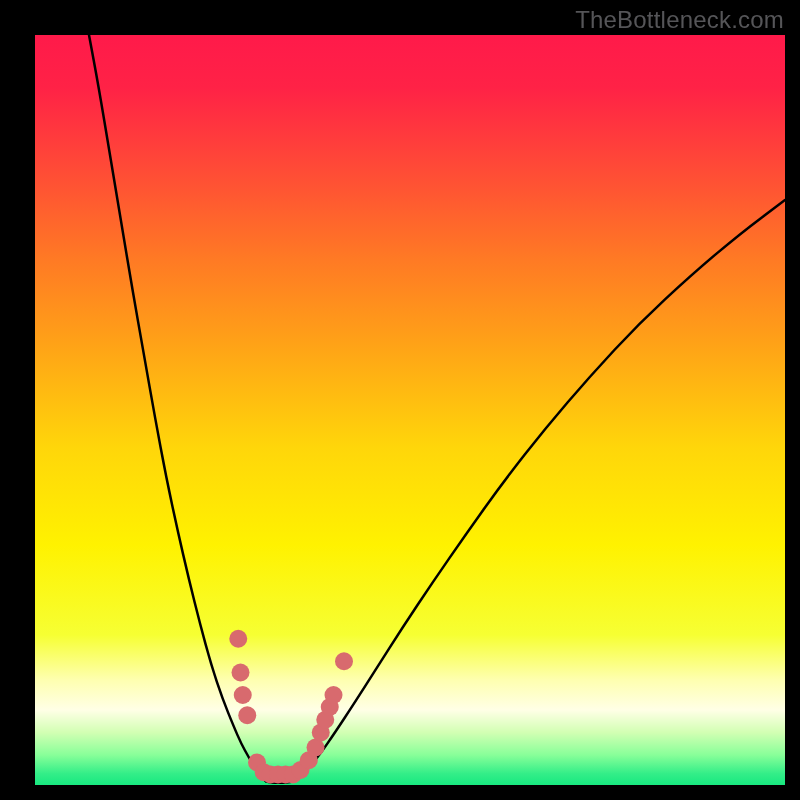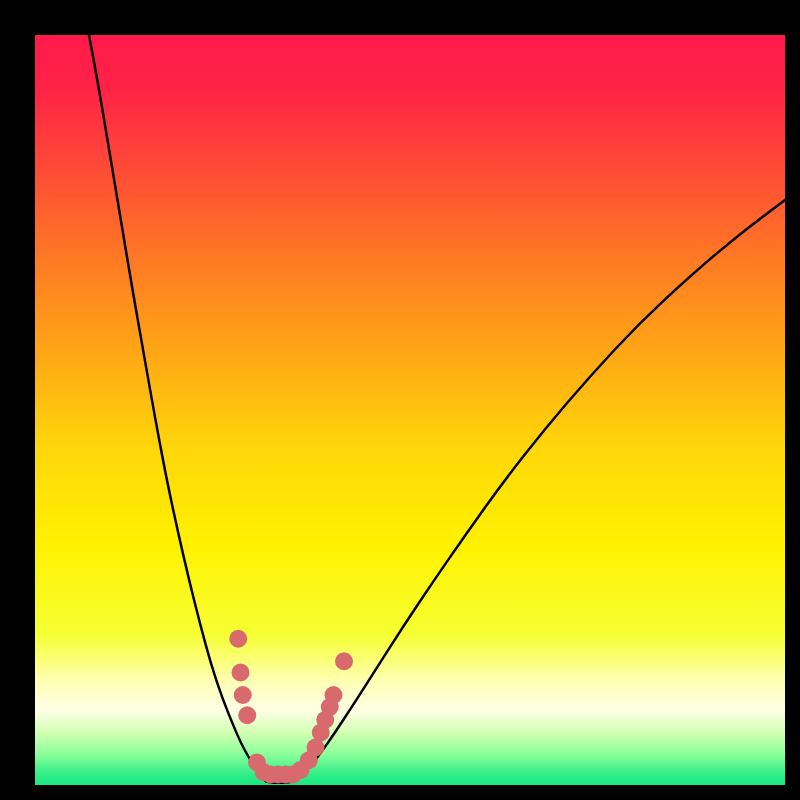--- a/index.html
+++ b/index.html
@@ -49,20 +49,21 @@
     font-weight: 500;
     color: #555558;
     letter-spacing: 0.2px;
   }
 </style>
 </head>
 <body>
 
 <div class="frame">
 
+  <div class="watermark">TheBottleneck.com</div>
 
   <div class="plot-area">
     <svg class="gradient" viewBox="0 0 750 750" preserveAspectRatio="none">
       <defs>
         <linearGradient id="bg-grad" x1="0" y1="0" x2="0" y2="1">
             <stop offset="0%" stop-color="#ff1a4a"></stop>
             <stop offset="7.000000000000001%" stop-color="#ff2246"></stop>
             <stop offset="18%" stop-color="#ff4b36"></stop>
             <stop offset="30%" stop-color="#ff7a24"></stop>
             <stop offset="42%" stop-color="#ffa516"></stop>

